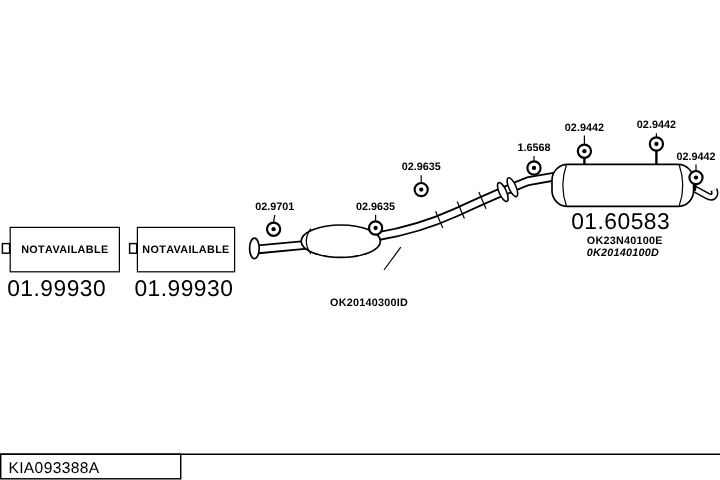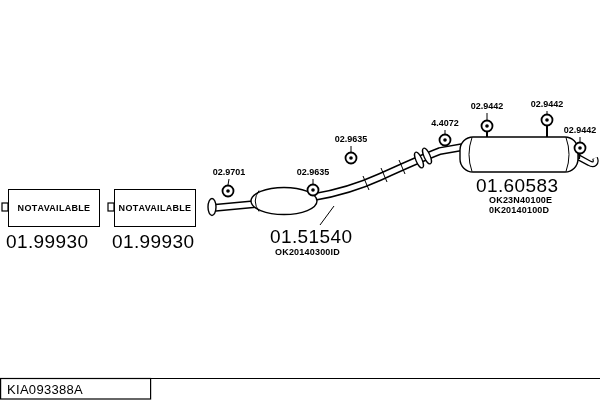--- a/index.html
+++ b/index.html
@@ -113,30 +113,29 @@
     <span>AVAILABLE</span>
   </div>
   <div class="na-box abs" style="left:114px; top:189px; width:82px; height:38px;">
     <span>NOT</span>
     <span>AVAILABLE</span>
   </div>
 
   <div class="pn abs" style="left:6px; top:231px;">01.99930</div>
   <div class="pn abs" style="left:112px; top:231px;">01.99930</div>
 
-  <div class="pn abs" style="left:270px; top:226px;">01.51540</div>
   <div class="code abs" style="left:275px; top:247px;">OK20140300ID</div>
 
   <div class="pn abs" style="left:476px; top:175px;">01.60583</div>
   <div class="code abs" style="left:489px; top:195px;text-align:right;">OK23N40100E</div>
-  <div class="code abs" style="left:489px; top:205px;">0K20140100D</div>
+  <div class="code abs" style="left:489px; top:205px;font-style:italic;">0K20140100D</div>
 
   <div class="small-label abs" style="left:210px; top:167px;">02.9701</div>
   <div class="small-label abs" style="left:294px; top:167px;">02.9635</div>
   <div class="small-label abs" style="left:332px; top:134px;">02.9635</div>
-  <div class="small-label abs" style="left:426px; top:118px;">4.4072</div>
+  <div class="small-label abs" style="left:426px; top:118px;">1.6568</div>
   <div class="small-label abs" style="left:468px; top:101px;">02.9442</div>
   <div class="small-label abs" style="left:528px; top:99px;">02.9442</div>
   <div class="small-label abs" style="left:561px; top:125px;">02.9442</div>
 
   <div class="kia abs" style="left:7px; top:382px;">KIA093388A</div>
 
 </div>
 
 </body></html>

